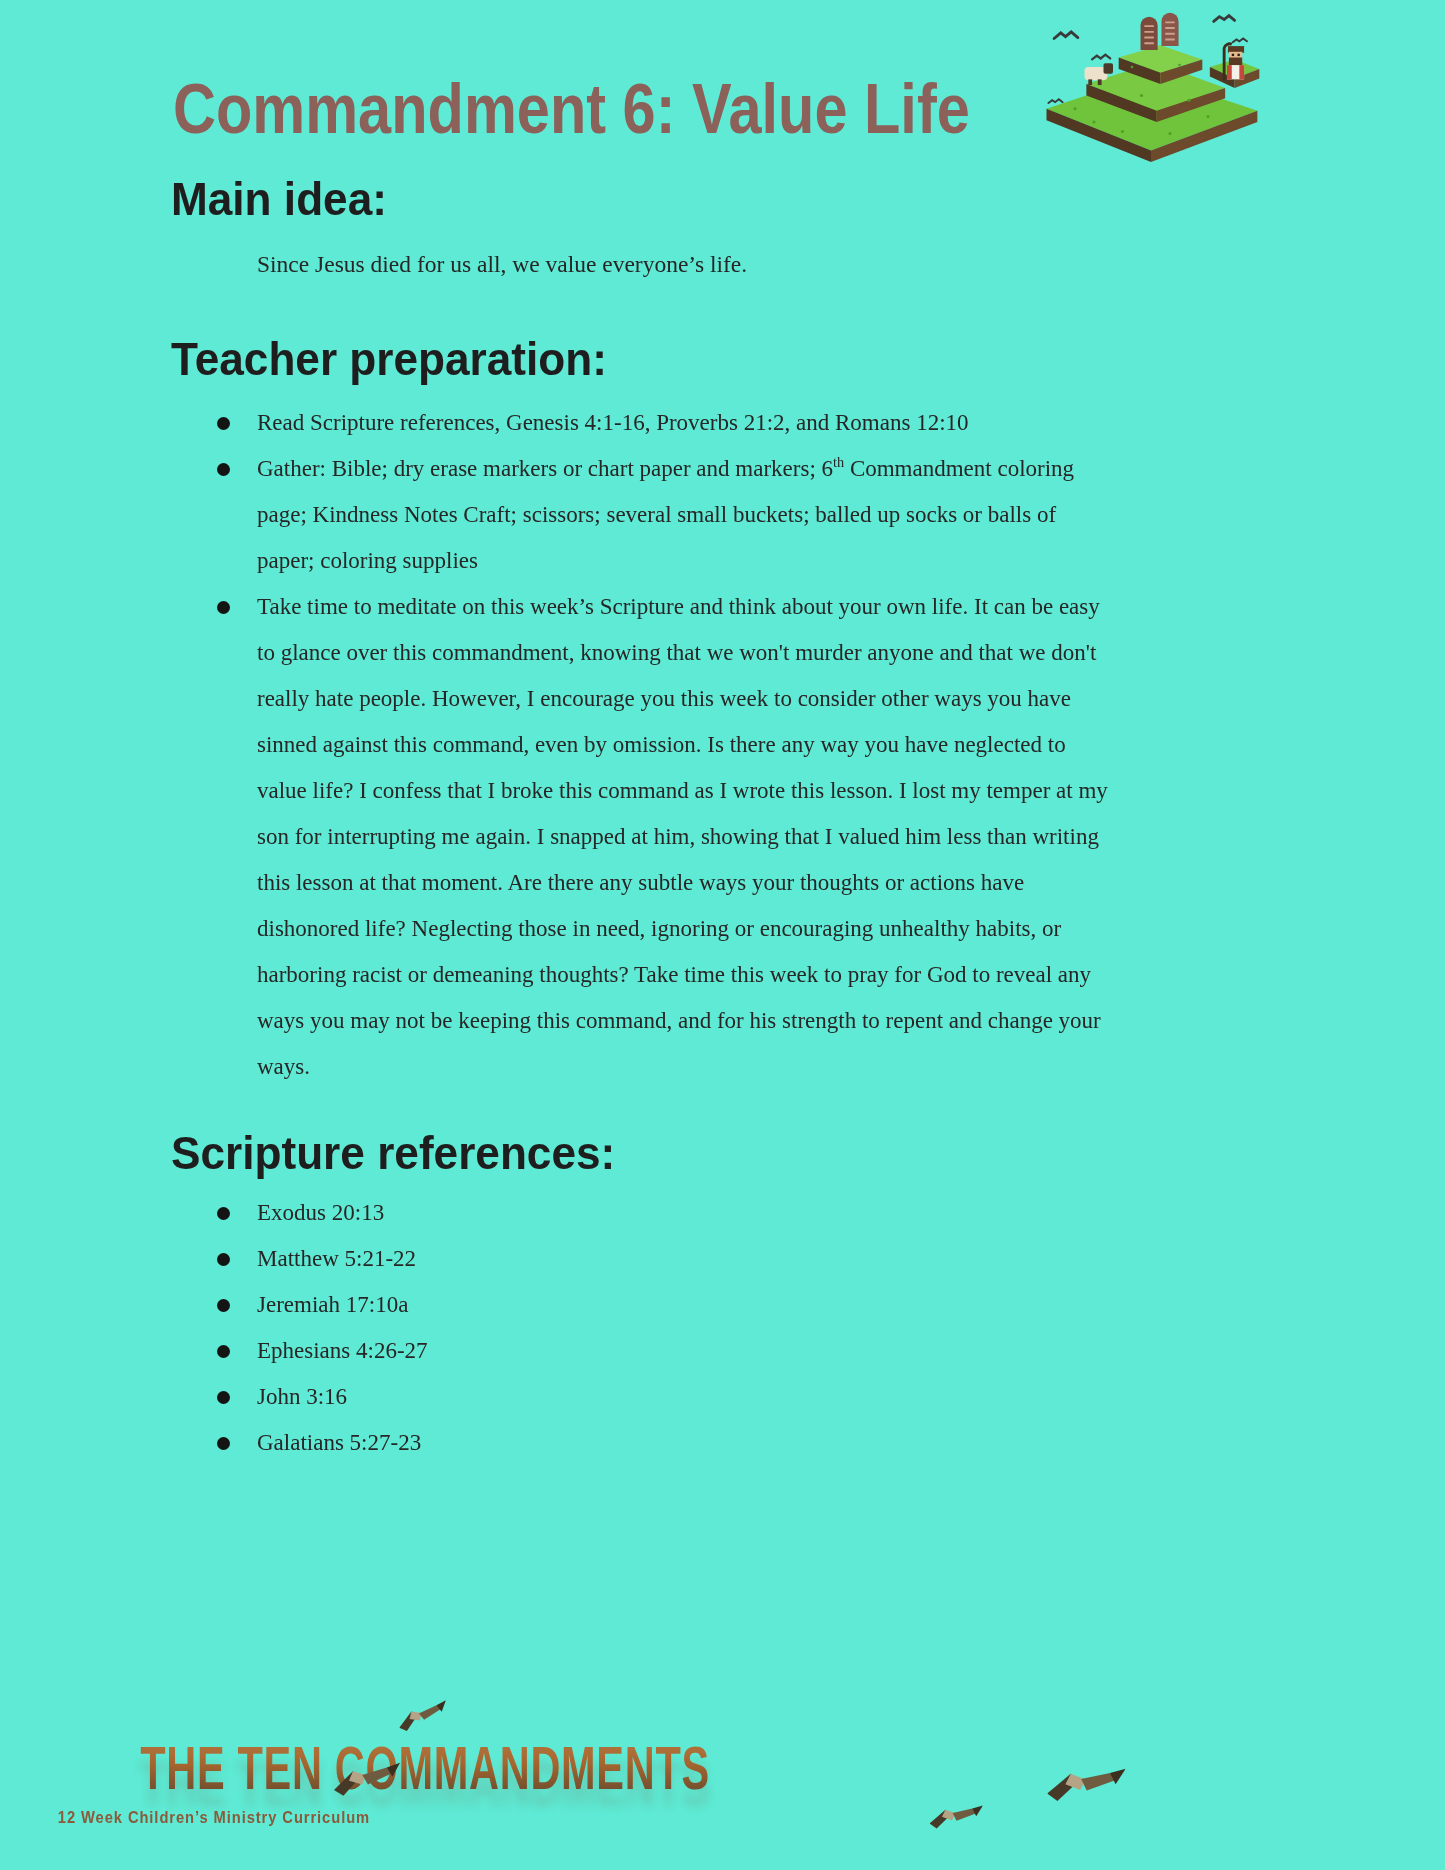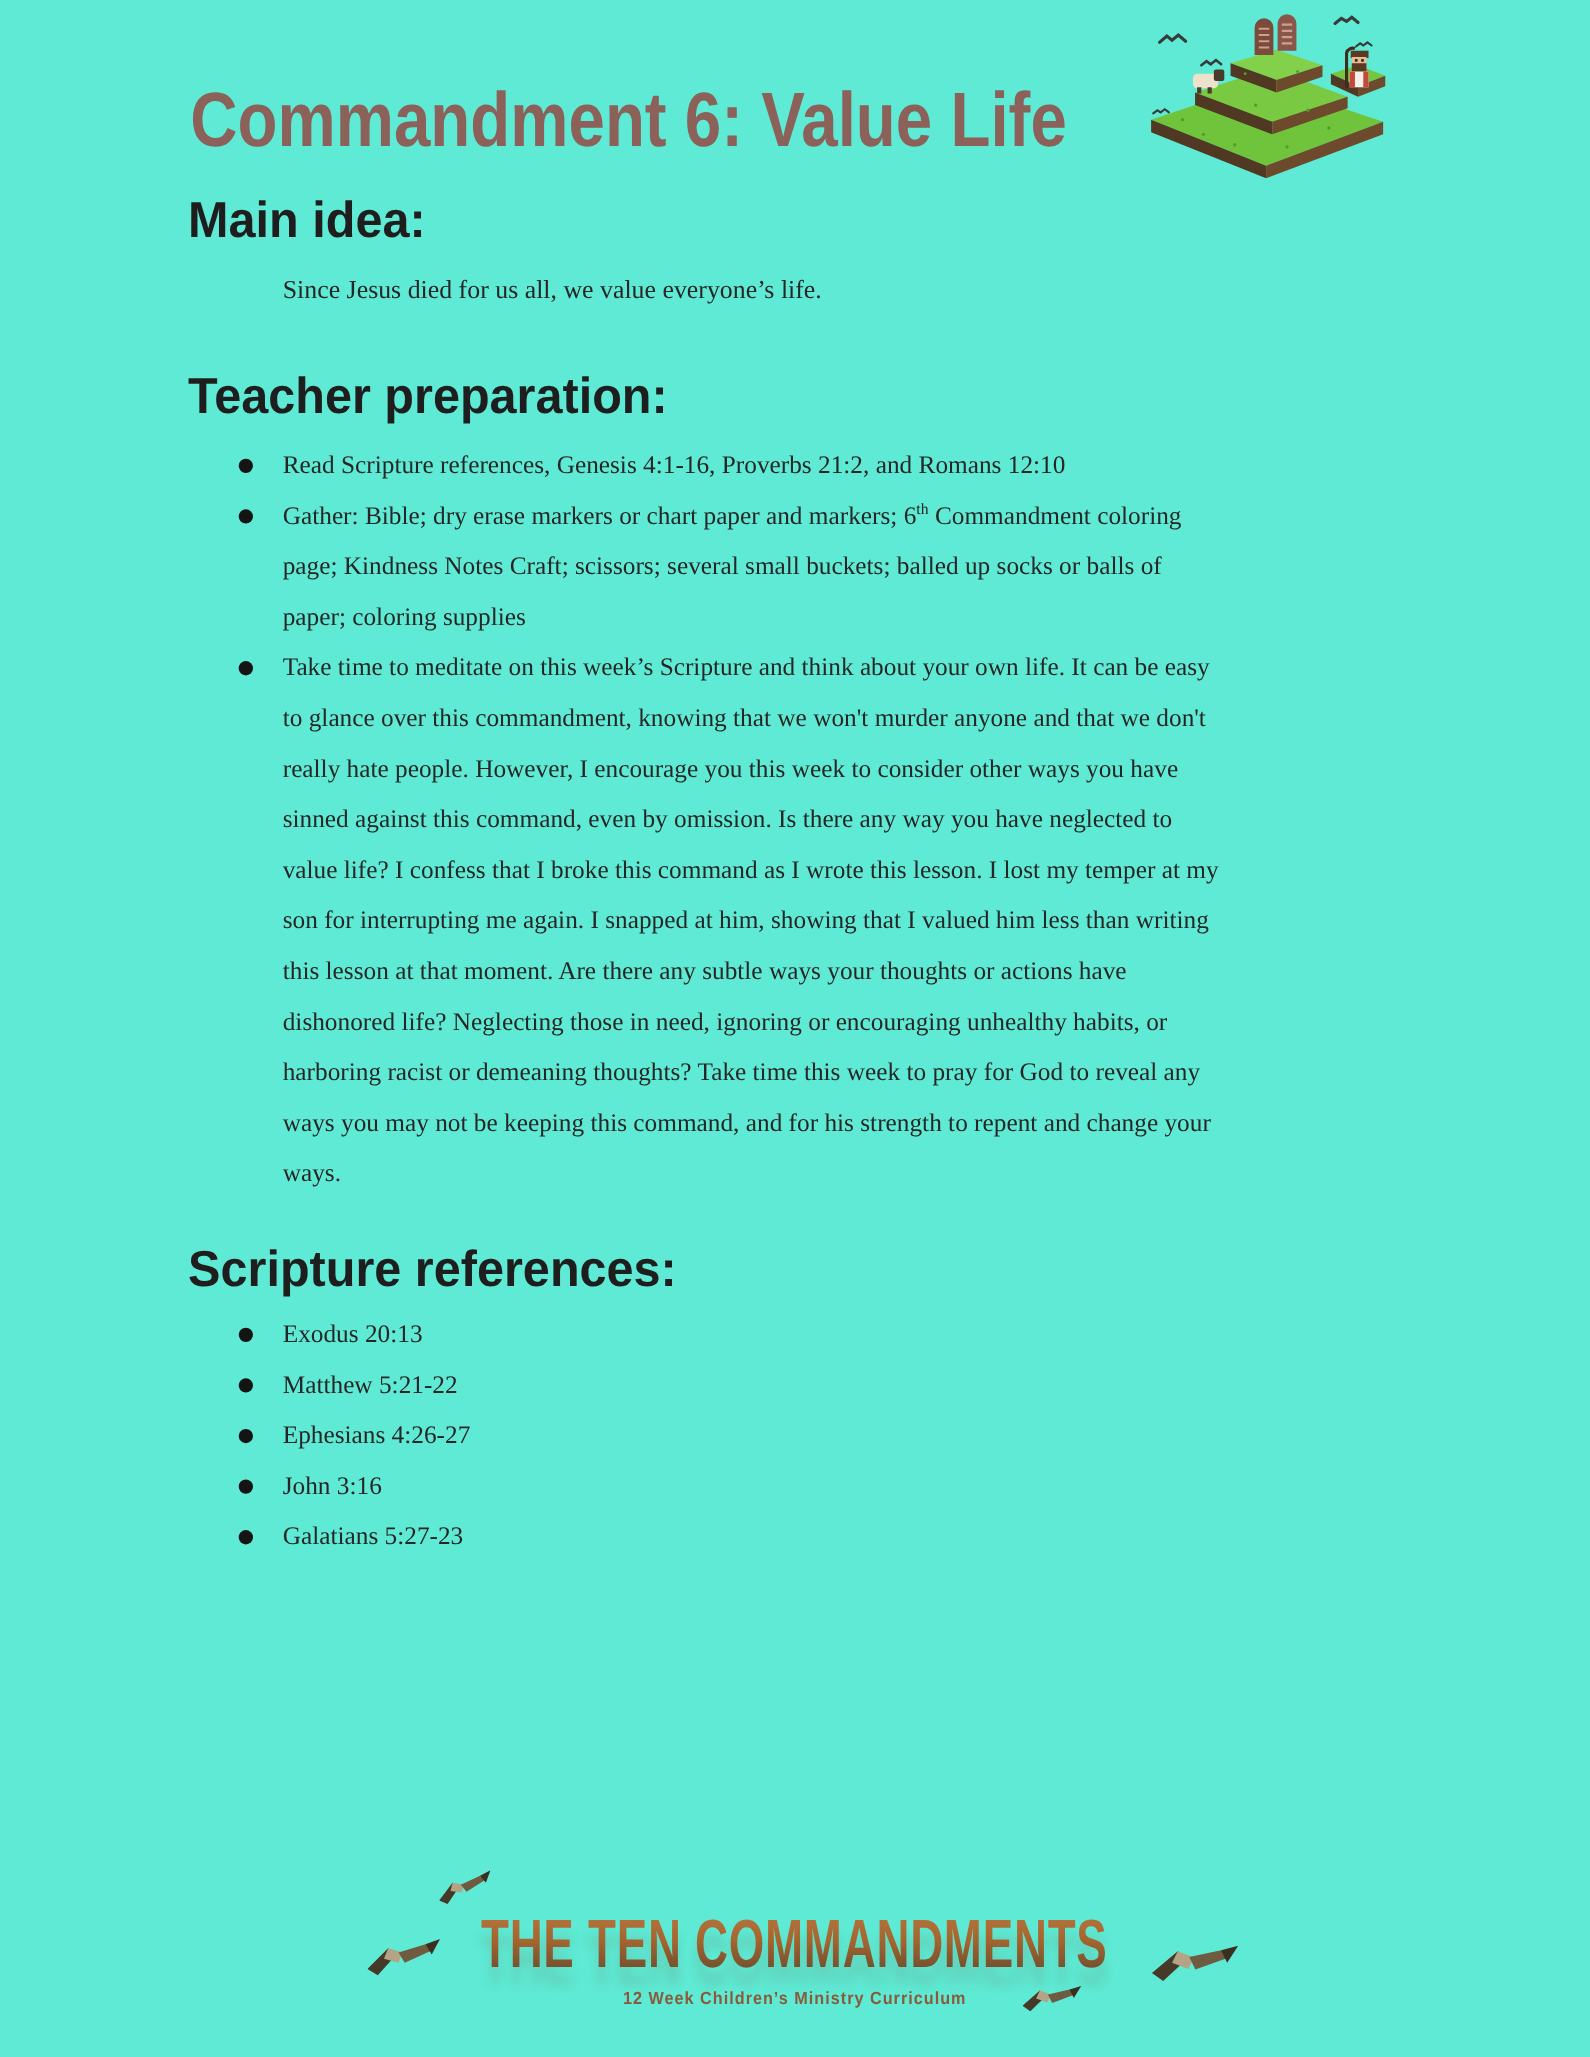--- a/index.html
+++ b/index.html
@@ -89,21 +89,21 @@
     left:1032px; top:10px;
     width:238px; height:152px;
   }
   .header-art svg{width:100%;height:100%;display:block;}
 
   
   .footer{
     position:absolute;
     left:0; top:1737px;
     width:100%;
-    text-align:center;
+    text-align:left;
   }
   .logo-title{
     display:inline-block;
     font-family:"Liberation Sans", sans-serif;
     font-weight:700;
     font-size:62px;
     line-height:1;
     letter-spacing:1px;
     color:#96602f;
     transform:scaleX(0.67);
@@ -264,20 +264,24 @@
 
   <h2 class="sec-heading" id="h-sr">Scripture references:</h2>
   <ul class="blist" id="sr-list">
     <li>
       <span class="bullet-dot"></span>
       <span class="btext">Exodus 20:13</span>
     </li>
     <li>
       <span class="bullet-dot"></span>
       <span class="btext">Matthew 5:21-22</span>
+    </li>
+    <li>
+      <span class="bullet-dot"></span>
+      <span class="btext">Jeremiah 17:10a</span>
     </li>
     <li>
       <span class="bullet-dot"></span>
       <span class="btext">Ephesians 4:26-27</span>
     </li>
     <li>
       <span class="bullet-dot"></span>
       <span class="btext">John 3:16</span>
     </li>
     <li>

